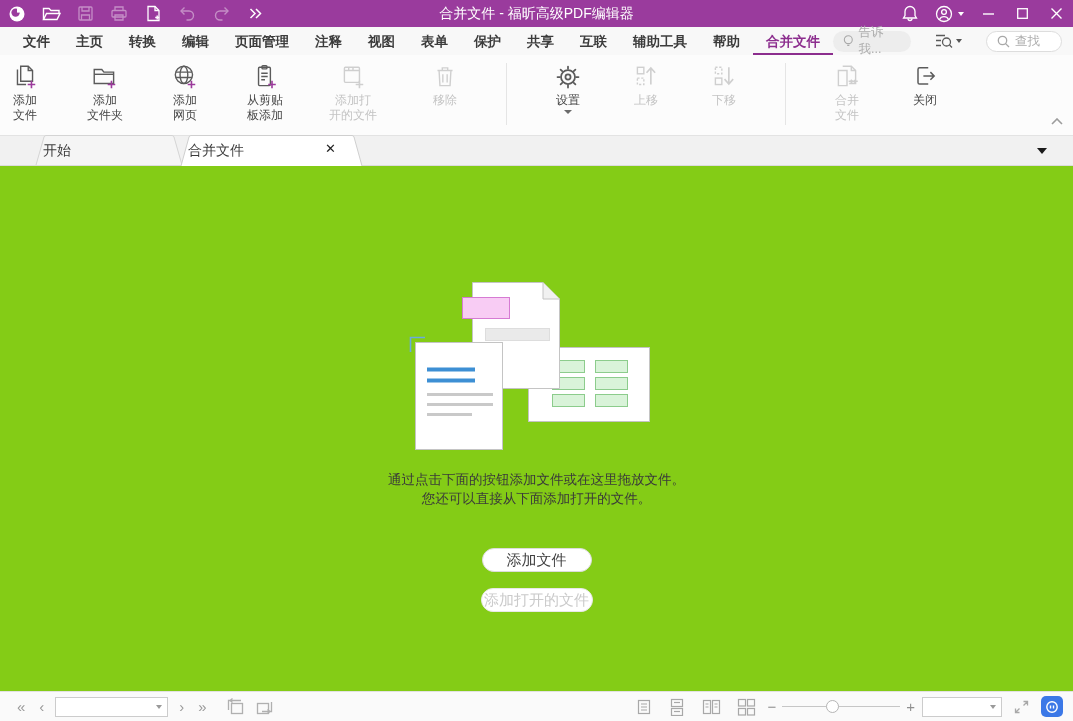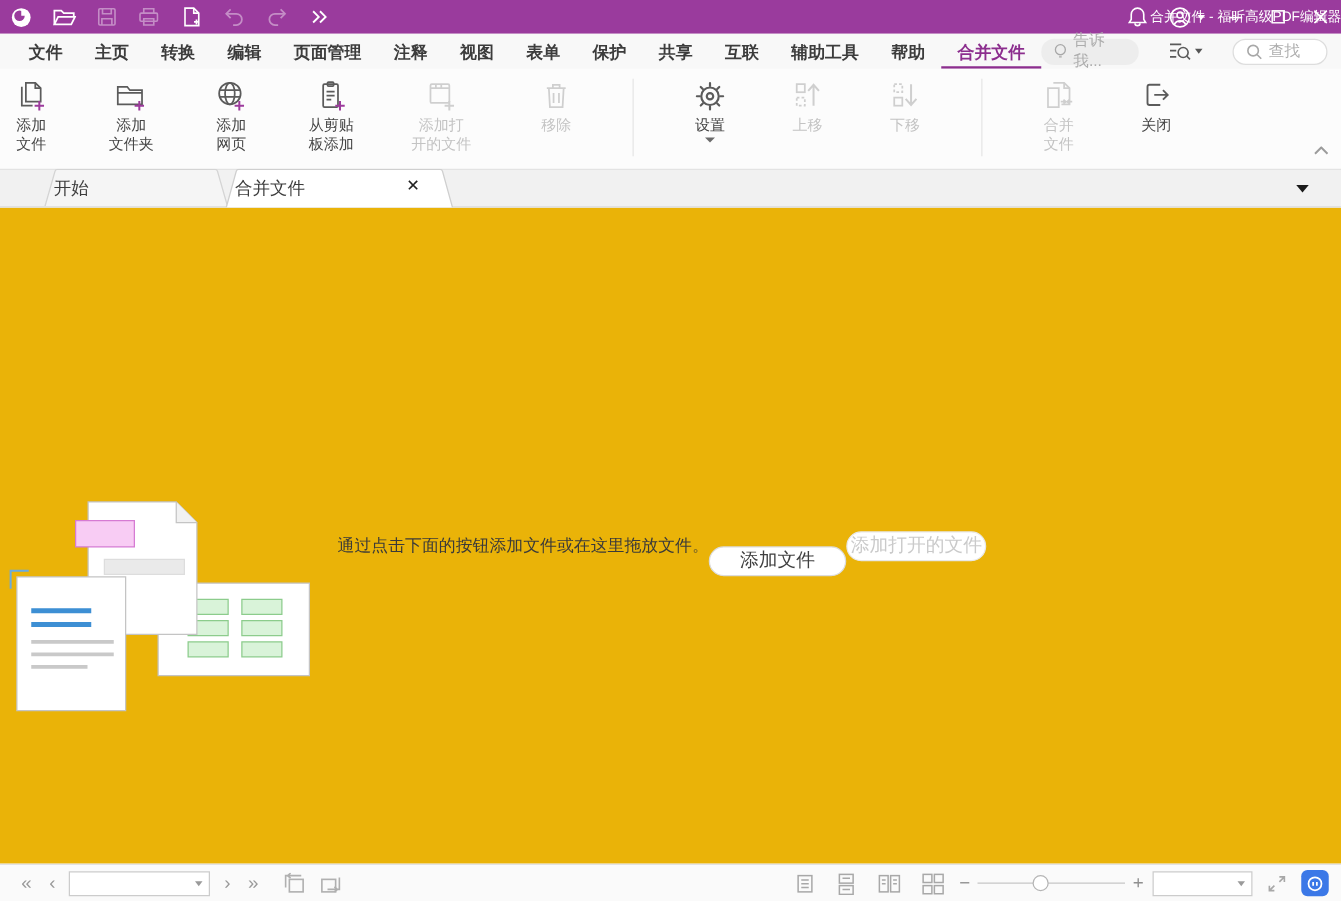--- a/index.html
+++ b/index.html
@@ -6,21 +6,21 @@
   html,body { width:1073px; height:721px; overflow:hidden;
     font-family:"Liberation Sans","DejaVu Sans",sans-serif; background:#fff; }
 
   
   .titlebar { height:27px; background:#9A3B9D; display:flex; align-items:center;
     position:relative; color:#fff; }
   .qat { display:flex; align-items:center; }
   .tbi { width:34px; height:27px; display:flex; align-items:center; justify-content:center; }
   .tbi svg { display:block; }
   .dim { opacity:.42; }
-  .win-title { position:absolute; left:0; right:0; text-align:right; font-size:11px;
+  .win-title { position:absolute; left:0; right:0; text-align:center; font-size:14px;
     color:#fff; pointer-events:none; }
   .tb-right { margin-left:auto; display:flex; align-items:center; }
   .winbtn { width:34px; height:27px; display:flex; align-items:center; justify-content:center; }
 
   
   .menubar { height:28px; background:#f8f8f8; display:flex; align-items:center;
     padding-left:10px; position:relative; }
   .mitem { font-size:13.5px; font-weight:bold; color:#3c3c3c; padding:5px 13px 4px;
     white-space:nowrap; cursor:default; }
   .mitem.active { color:#8C2E8E; border-bottom:2px solid #8C2E8E; padding-bottom:2px; }
@@ -54,21 +54,21 @@
   .dtab svg { position:absolute; left:0; bottom:0; }
   .dtab .dlabel { position:absolute; top:7px; left:9px; font-size:14px; color:#3c3c3c; }
   .dtab.active { bottom:-1px; height:31px; z-index:2; }
   .dtab .closex { position:absolute; top:6px; right:28px; font-size:13px; color:#222;
     font-weight:bold; line-height:16px; }
   .tabrow-arrow { position:absolute; right:26px; top:12px; width:0; height:0;
     border-left:5px solid transparent; border-right:5px solid transparent;
     border-top:6px solid #1a1a1a; }
 
   
-  .content { height:525px; background:#eab308; display:flex; flex-direction:row; align-items:center; }
+  .content { height:525px; background:#84cc16; display:flex; flex-direction:column; align-items:center; }
   .illus { margin-top:106px; }
   .hint { font-size:13.5px; color:#3a3a3a; line-height:19px; text-align:center; margin-top:16px; }
   .pillbtn { margin-top:40px; width:110px; height:24px; border:1px solid #dcdcdc; border-radius:12px;
     background:#fff; font-size:15px; color:#3f3f3f; display:flex; align-items:center;
     justify-content:center; cursor:pointer; }
   .pillbtn.disabled { margin-top:16px; color:#cacaca; border-color:#e8e8e8; cursor:default; }
 
   
   .statusbar { height:30px; background:#fafafa; border-top:1px solid #e2e2e2;
     display:flex; align-items:center; padding:0 10px; color:#9a9a9a; }
@@ -407,20 +407,21 @@
     <rect x="83.5" y="56.5" width="64" height="12" fill="#eaeaea" stroke="#dddddd"></rect>
 
     <rect x="13.5" y="70.5" width="87" height="107" fill="#ffffff" stroke="#c4c4c4"></rect>
     <path d="M8.5 80 V65.5 H23" fill="none" stroke="#6aabdf" stroke-width="1.6"></path>
     <path d="M25 97.5 H73 M25 108.5 H73" stroke="#3d8fd4" stroke-width="4"></path>
     <path d="M25 122.5 H91 M25 132.5 H91 M25 142.5 H70" stroke="#c9c9c9" stroke-width="3"></path>
   </svg>
 
   <div class="hint">
     <div>通过点击下面的按钮添加文件或在这里拖放文件。</div>
+    <div>您还可以直接从下面添加打开的文件。</div>
   </div>
 
   <div class="pillbtn">添加文件</div>
   <div class="pillbtn disabled" style="width:112px;">添加打开的文件</div>
 </div>
 
 <div class="statusbar">
   <div class="sb-left">
     <span class="navg">«</span>
     <span class="navg">‹</span>

